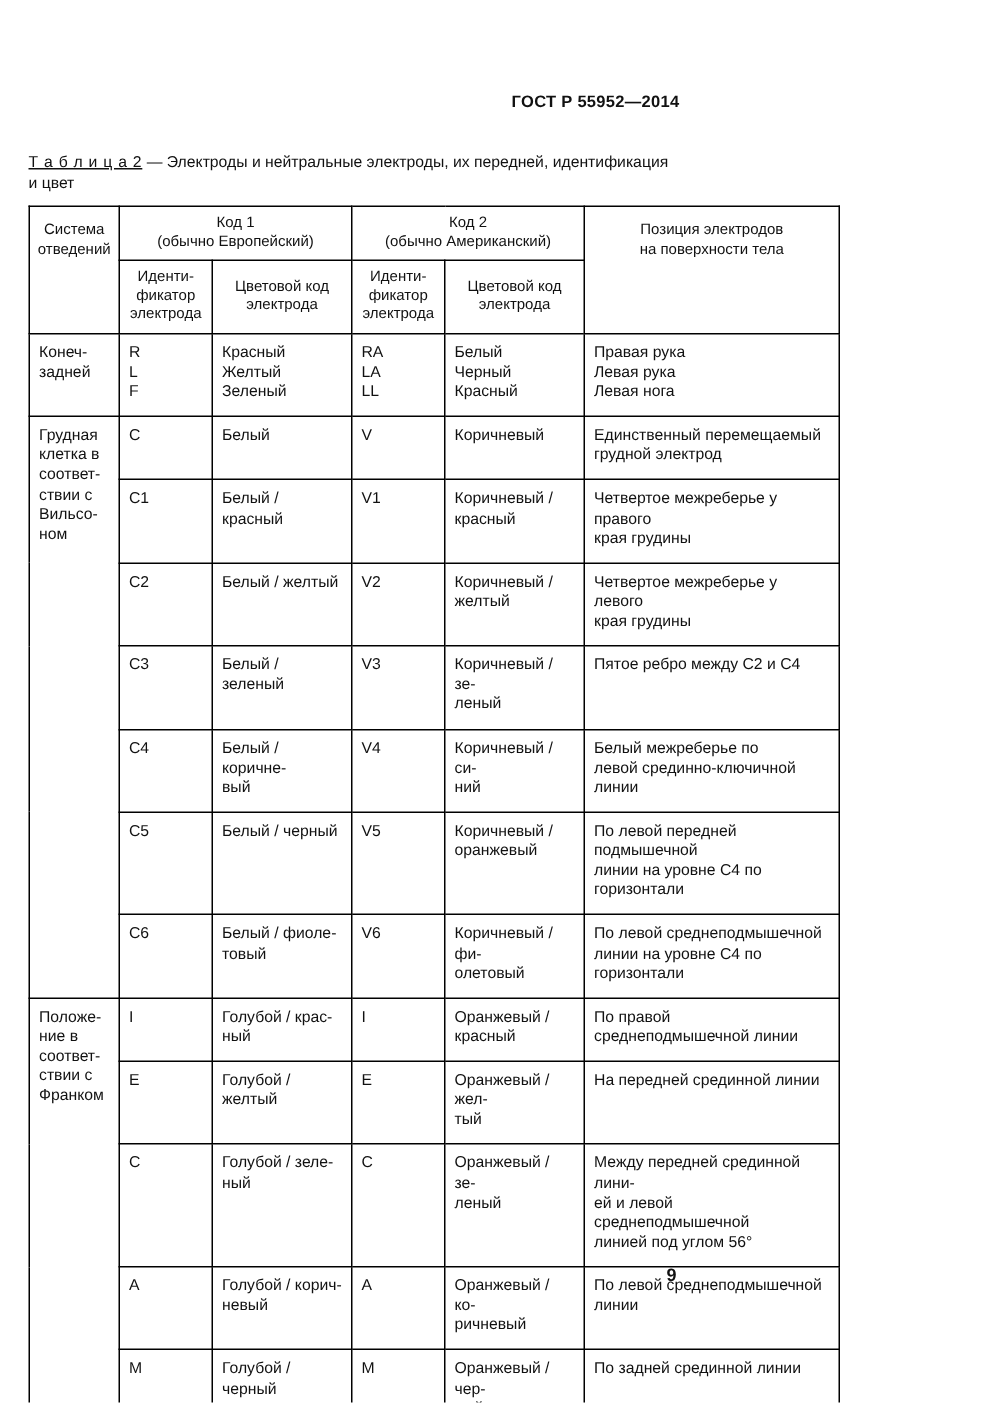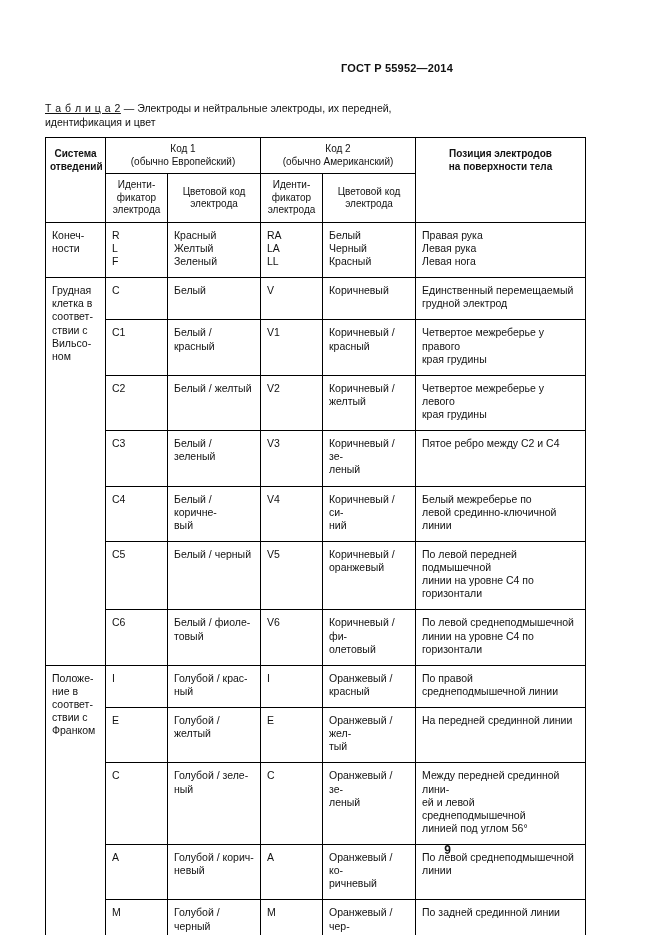--- a/index.html
+++ b/index.html
@@ -9,21 +9,21 @@
     height: 935px;
     font-family: "Liberation Sans", "DejaVu Sans", sans-serif;
     color: #111;
     position: relative;
   }
   .page {
     width: 529px;
     height: 935px;
     background: #ffffff;
     position: relative;
-    padding: 62px 76px 0 45px;
+    padding: 62px 76px 0 19px;
   }
   .doc-header {
     text-align: right;
     font-weight: bold;
     font-size: 11px;
     letter-spacing: 0.2px;
   }
   .caption {
     margin-top: 28px;
     font-size: 10.5px;
@@ -47,21 +47,20 @@
   table.electrode-table th {
     font-weight: normal;
     font-size: 10px;
     text-align: center;
     vertical-align: middle;
     padding: 5px 4px;
   }
   table.electrode-table th.span-rows {
     vertical-align: top;
     padding-top: 10px;
-    font-weight: bold;
   }
   table.electrode-table td {
     padding: 6px 6px 9px 6px;
     text-align: left;
   }
   td.group-label { padding-right: 2px; }
   .page-number {
     position: absolute;
     top: 843px;
     right: 78px;
@@ -109,21 +108,21 @@
         <th>Иденти-
 фикатор
 электрода</th>
         <th>Цветовой код
 электрода</th>
       </tr>
     </thead>
     <tbody>
         <tr>
           <td rowspan="1" class="group-label">Конеч-
-ности</td>
+задней</td>
           <td>R
 L
 F</td>
           <td>Красный
 Желтый
 Зеленый</td>
           <td>RA
 LA
 LL</td>
           <td>Белый

